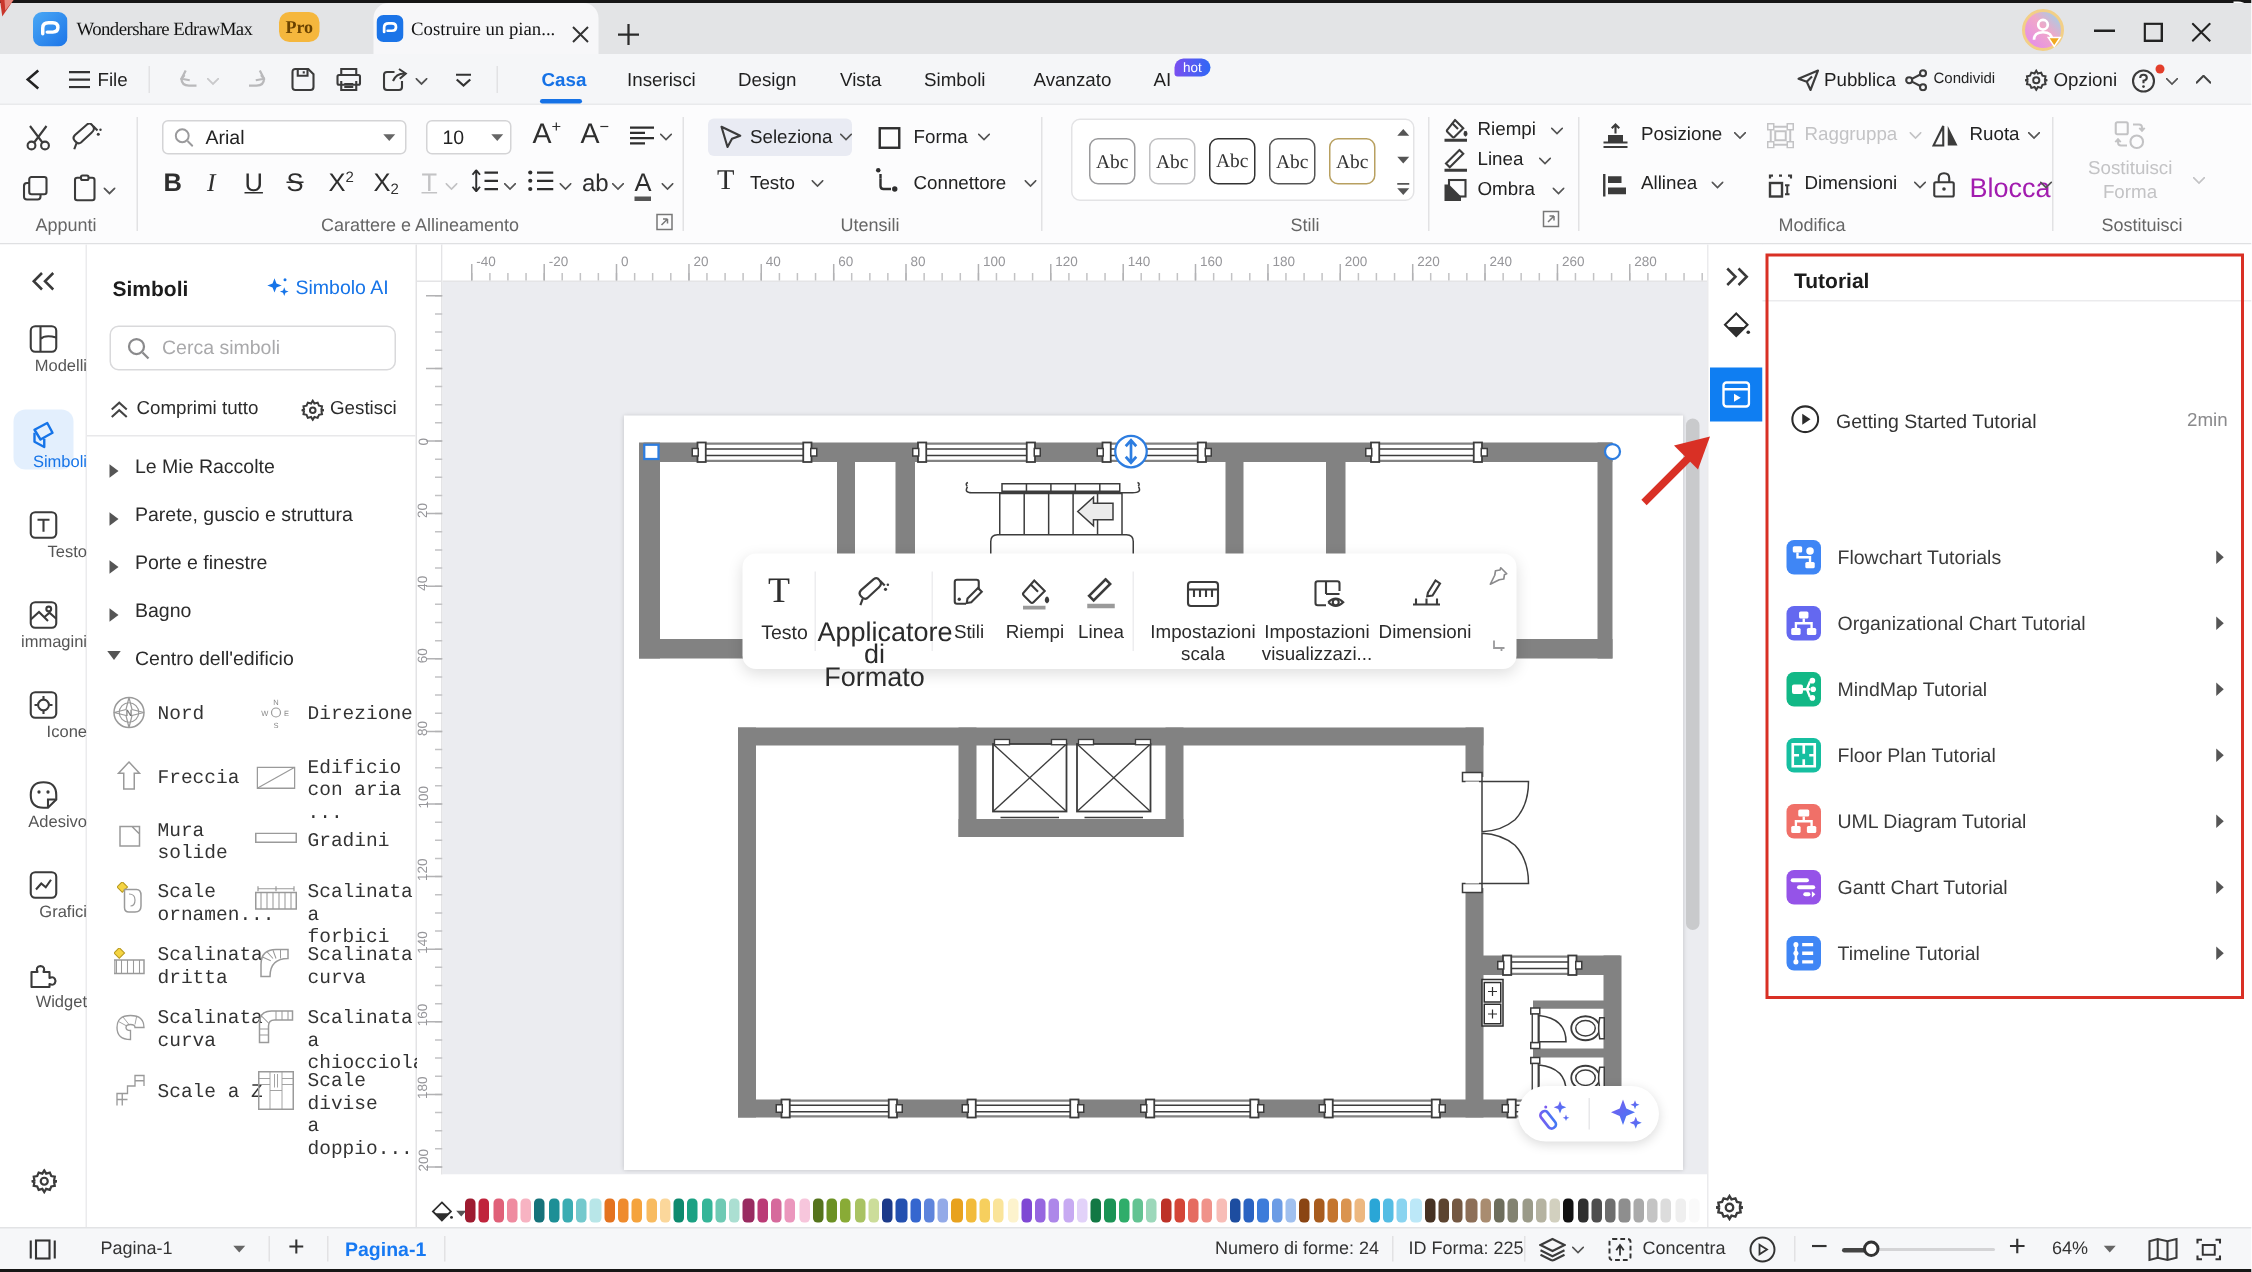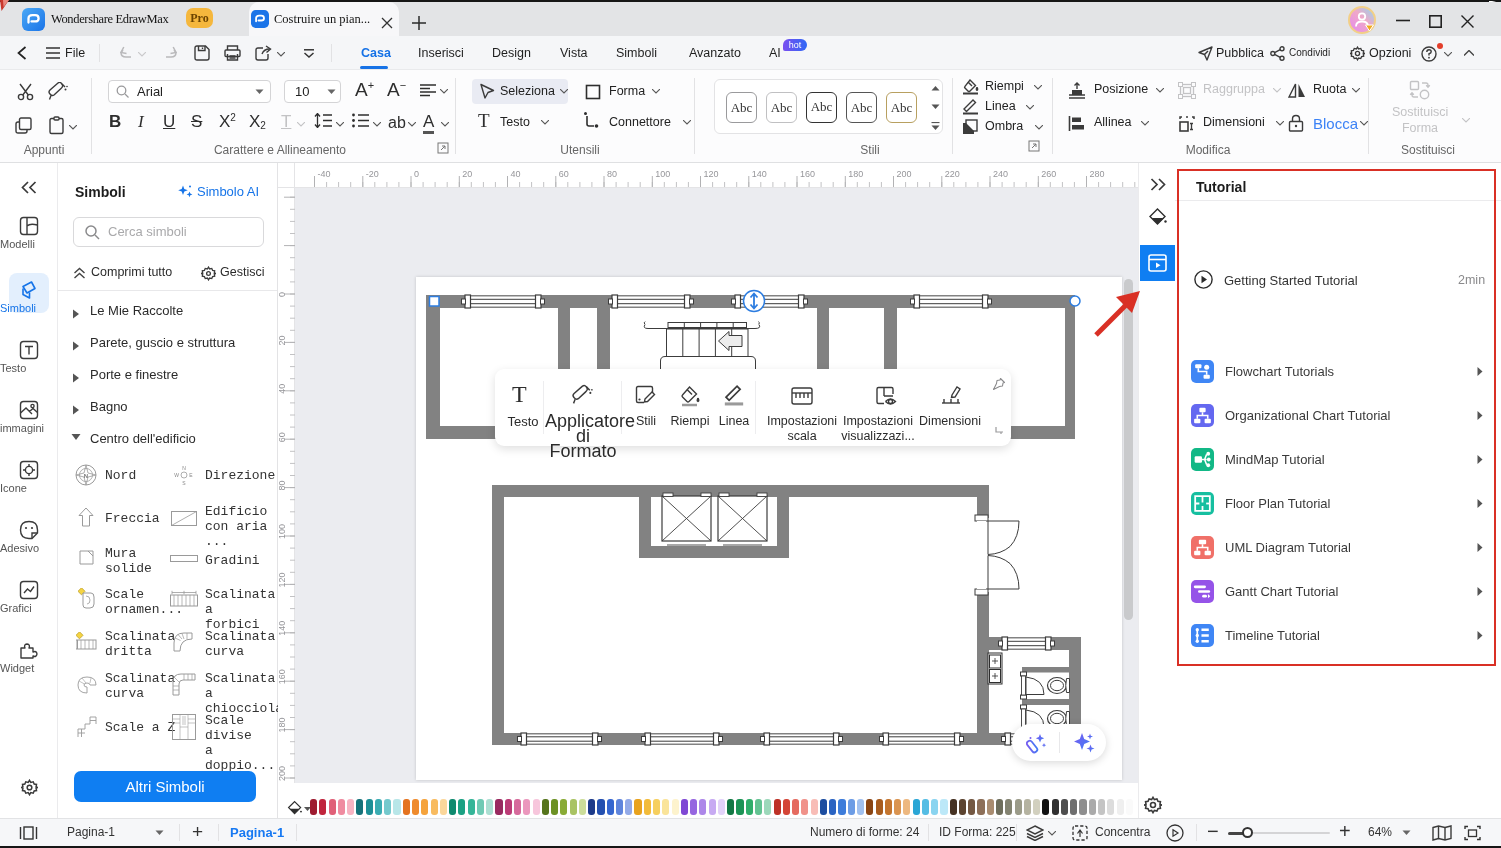--- a/index.html
+++ b/index.html
@@ -19,21 +19,21 @@
 
 #leftrail { left:0; top:163px; width:58px; height:655px; background:#fff; border-right:1px solid #ebebed; }
 #sympanel { left:58px; top:163px; width:220px; height:655px; background:#fff; border-right:1px solid #e3e3e5; }
 #canvas { left:278px; top:163px; width:860px; height:620px; background:#ebecf0; }
 #rightrail { left:1138px; top:163px; width:37px; height:655px; background:#fff; border-left:1px solid #ebebed; }
 #tutpanel { left:1175px; top:163px; width:326px; height:655px; background:#fff; }
 
 #colorstrip { left:278px; top:783px; width:860px; height:35px; background:#fff; }
 #statusbar { left:0; top:818px; width:1501px; height:28px; background:#f6f7f9; border-top:1px solid #e2e3e5; }
 #botstrip { left:0; top:846px; width:1501px; height:2px; background:#161616; }
-.railitem { position:absolute; left:0; width:58px; text-align:left; color:#444; }
+.railitem { position:absolute; left:0; width:58px; text-align:right; color:#444; }
 .railitem .lbl { font-size:11px; color:#555; margin-top:2px; }
 .cat { position:absolute; font-size:13px; color:#2b2b2b; }
 .sym-lbl { position:absolute; font-size:13px; color:#333; line-height:15px;font-family:Liberation Mono, monospace; }
 .secbar { position:absolute; left:8px; width:310px; height:21px; background:#f4f4f6; font-size:13px; color:#333; line-height:21px; }
 </style>
 </head>
 <body>
 <div class="abs" id="topstrip"></div>
 <div class="abs" style="left:1489px;top:1px;width:12px;height:10px;background:#fff;border-radius:0 9px 0 0"></div>
 <div class="abs" id="tabbar">
@@ -402,21 +402,21 @@
     </svg>
   <div class="abs" style="left:1313px;top:12px;font-size:12.5px;color:#222">Ruota</div>
   <svg class="abs" style="left:1352px;top:18px" width="8" height="5">
       <path d="M0,0 L4,4 L8,0" stroke="#555" stroke-width="1.1" fill="none"></path>
     </svg>
   <svg class="abs" style="left:1288px;top:44px" width="16" height="18" viewBox="0 0 16 18">
       <rect x="1.5" y="7.5" width="13" height="9.5" rx="1" class="icon" stroke-width="1.6"></rect>
       <path d="M4.5,7.5 L4.5,5 Q4.5,1.5 8,1.5 Q11.5,1.5 11.5,5 L11.5,7.5" class="icon" stroke-width="1.6"></path>
       <circle cx="8" cy="12" r="1.2" fill="#3b3b3b"></circle>
     </svg>
-  <div class="abs" style="left:1313px;top:45px;font-size:15px;color:#3b82f6">Blocca</div>
+  <div class="abs" style="left:1313px;top:45px;font-size:18px;color:#a21caf">Blocca</div>
   <svg class="abs" style="left:1360px;top:51px" width="8" height="5">
       <path d="M0,0 L4,4 L8,0" stroke="#555" stroke-width="1.1" fill="none"></path>
     </svg>
   <div class="glabel" style="left:1148px;top:73px;width:120px">Modifica</div>
 
   <svg class="abs" style="left:1409px;top:10px" width="22" height="20" viewBox="0 0 22 20">
       <rect x="1.5" y="1.5" width="8" height="8" rx="1" fill="none" stroke="#c3c3c5" stroke-width="1.4"></rect>
       <circle cx="15.5" cy="14.5" r="4.2" fill="none" stroke="#c3c3c5" stroke-width="1.4"></circle>
       <path d="M13,3 L17,3 Q19,3 19,5 L19,7 M17.2,5.2 L19,7.2 L20.8,5.2" stroke="#c3c3c5" stroke-width="1.3" fill="none"></path>
       <path d="M9,17 L5,17 Q3,17 3,15 L3,13 M1.2,14.8 L3,12.8 L4.8,14.8" stroke="#c3c3c5" stroke-width="1.3" fill="none"></path>
@@ -615,21 +615,20 @@
 
   <svg class="abs" style="left:19px;top:553px" width="20" height="22">
       <path d="M1,21 L1,13 L8,13 L8,8 L13,8 L13,1 L19,1 L19,8 M1,17 L8,17 M4.5,13 L4.5,21 M13,4.5 L19,4.5" fill="none" stroke="#9a9a9a" stroke-width="0.9"></path>
     </svg>
   <div class="sym-lbl" style="left:47px;top:557px">Scale a Z</div>
   <svg class="abs" style="left:114px;top:551px" width="24" height="26">
       <rect x="0.5" y="0.5" width="23" height="25" fill="none" stroke="#9a9a9a" stroke-width="1"></rect>
       <path d="M8,0.5 L8,25.5 M16,0.5 L16,25.5 M8,13 L16,13 M0.5,5 L8,5 M0.5,9 L8,9 M16,5 L23.5,5 M16,9 L23.5,9 M11,2 L11,11 M13,2 L13,11" stroke="#9a9a9a" stroke-width="0.6"></path>
     </svg>
   <div class="sym-lbl" style="left:147px;top:550px">Scale divise<br>a doppio...</div>
-  <div class="abs" style="left:16px;top:608px;width:182px;height:31px;background:#0f7ef2;border-radius:7px;color:#fff;font-size:15px;text-align:center;line-height:31px">Altri Simboli</div>
 </div>
 <div class="abs" id="canvas">
 
   <div class="abs" style="left:0;top:0;width:17px;height:25px;background:#fff;border-right:1px solid #e4e4e6;border-bottom:1px solid #e4e4e6"></div>
   <div class="abs" style="left:17px;top:0;width:843px;height:25px;background:#fff;border-bottom:1px solid #e4e4e6">
     <svg width="843" height="25" id="hruler">
         <line x1="19.5" y1="19" x2="19.5" y2="24" stroke="#c2c2c4" stroke-width="1"></line>
         <line x1="31.6" y1="19" x2="31.6" y2="24" stroke="#c2c2c4" stroke-width="1"></line>
         <line x1="43.6" y1="19" x2="43.6" y2="24" stroke="#c2c2c4" stroke-width="1"></line>
         <line x1="55.7" y1="19" x2="55.7" y2="24" stroke="#c2c2c4" stroke-width="1"></line>

